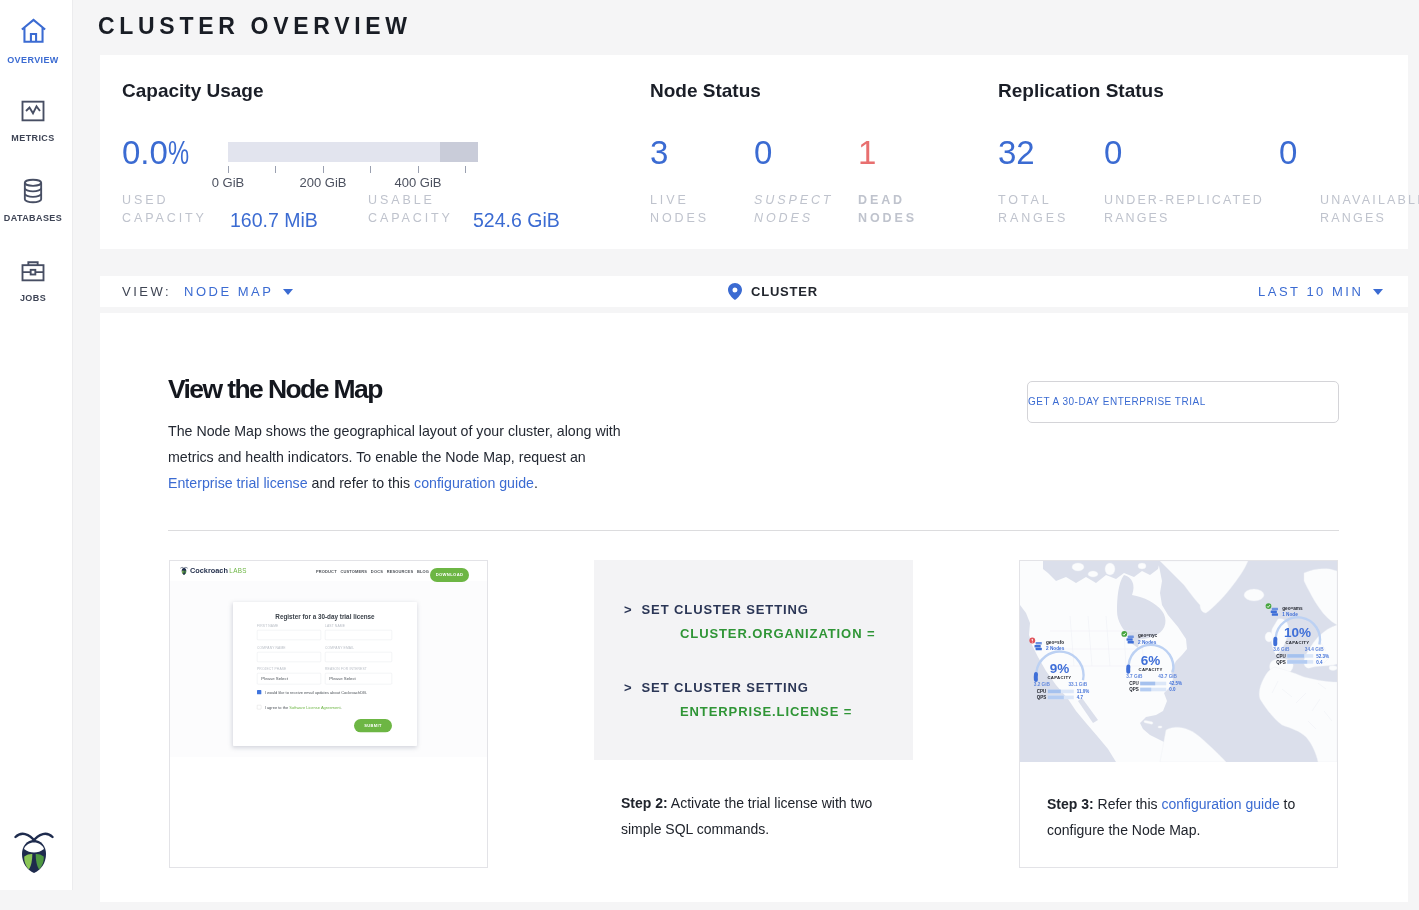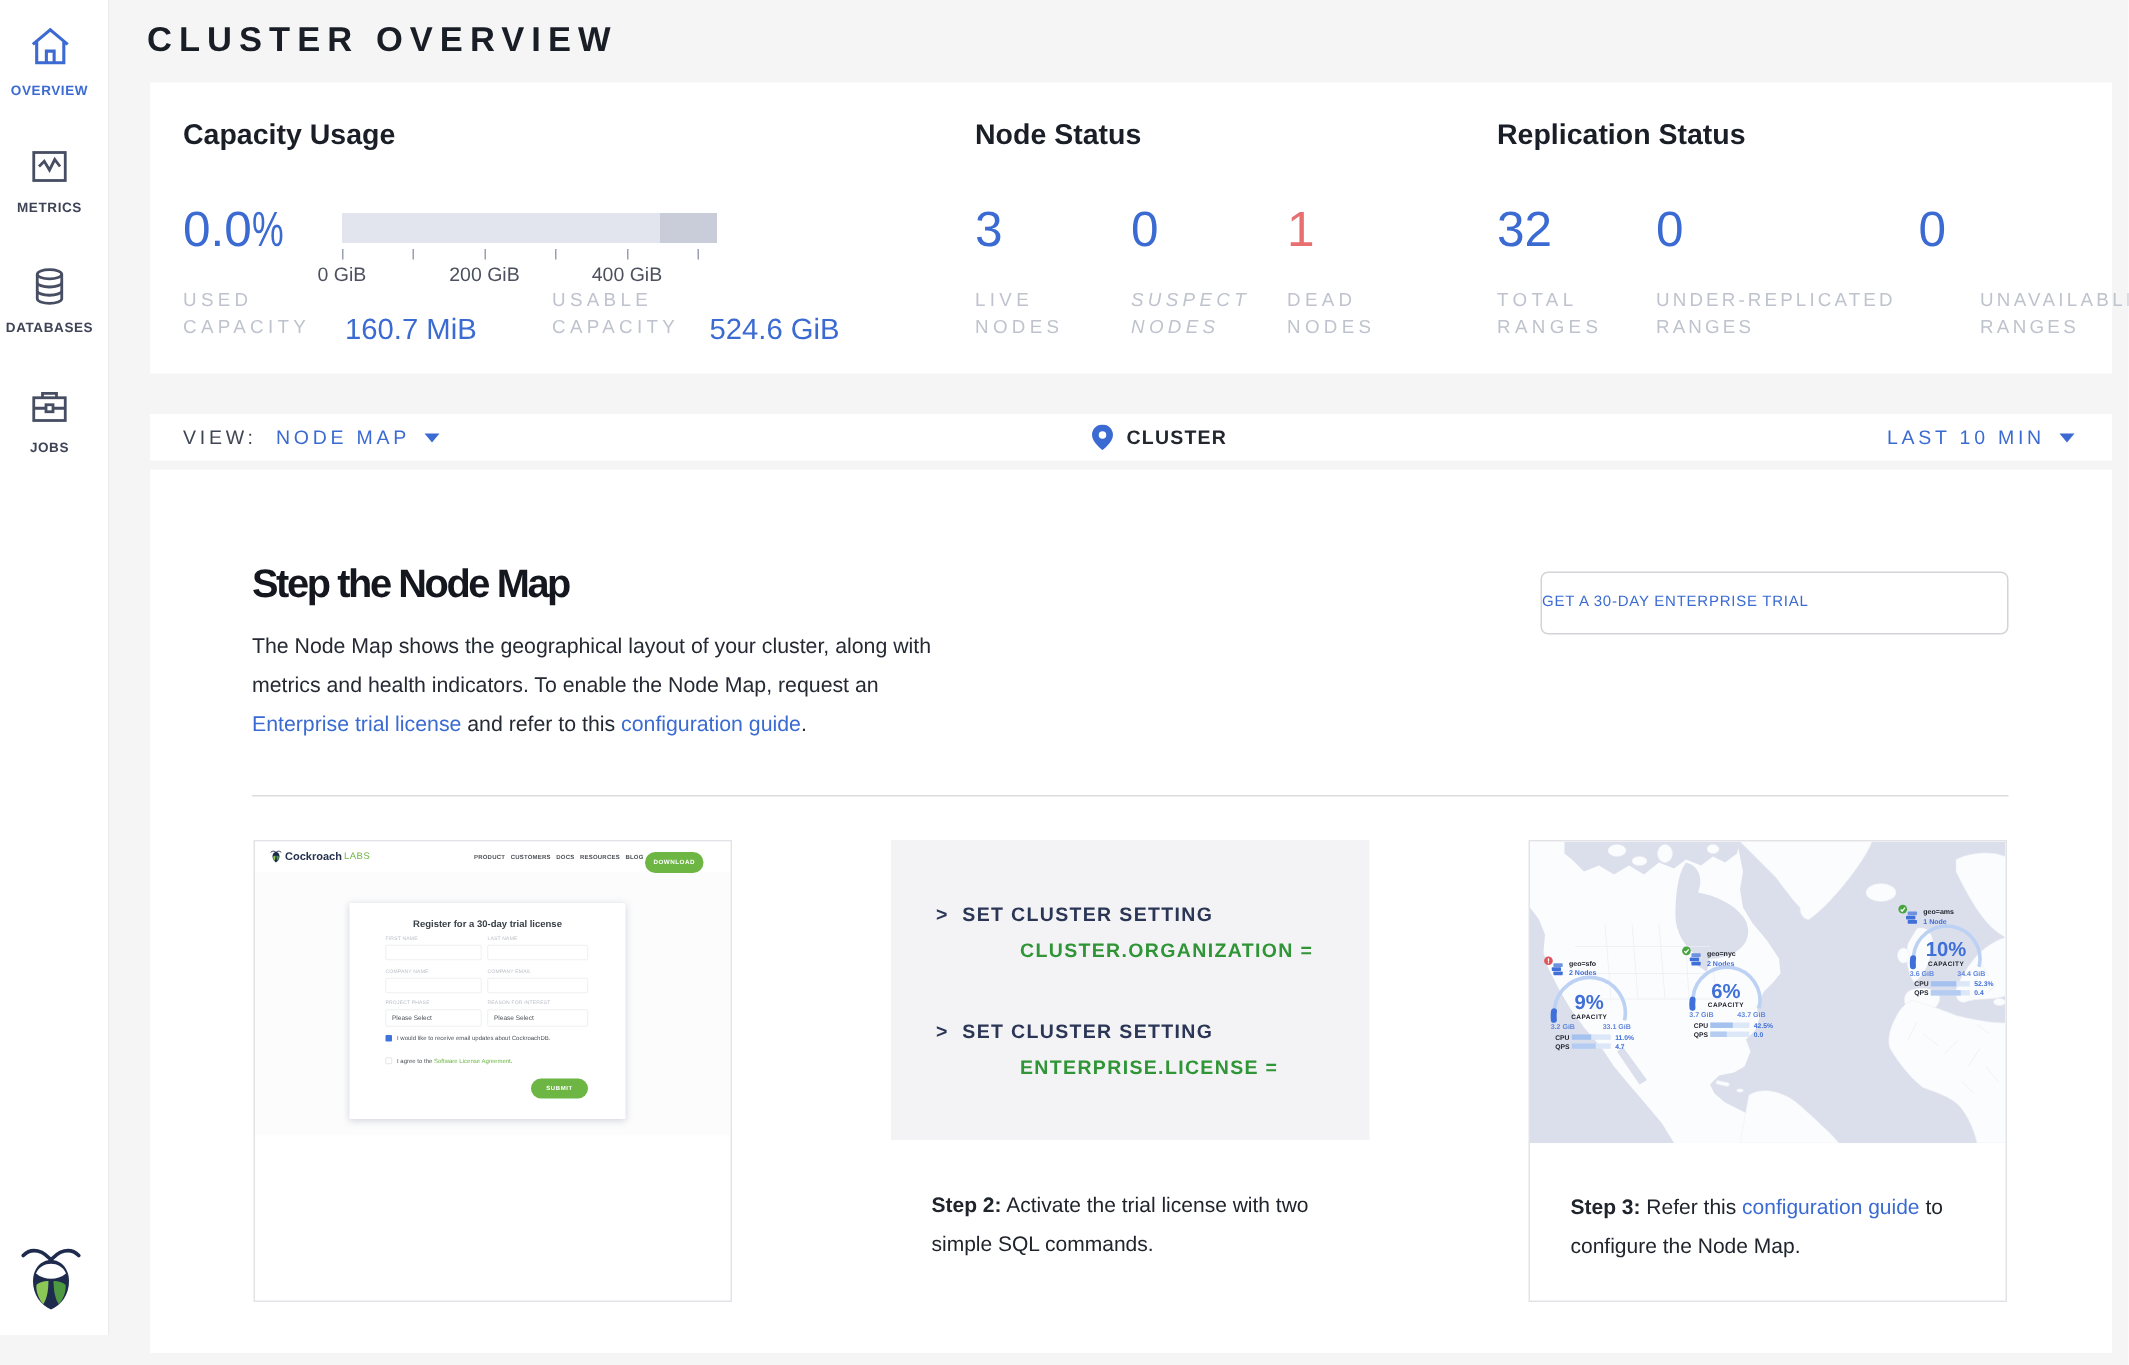--- a/index.html
+++ b/index.html
@@ -126,21 +126,21 @@
   <div class="stat-val" style="left:130px;">160.7 MiB</div>
   <div class="stat-label" style="left:268px;">USABLE<br>CAPACITY</div>
   <div class="stat-val" style="left:373px;">524.6 GiB</div>
 
   <div class="sec-title" style="left:550px;">Node Status</div>
   <div class="big-num" style="left:550px;">3</div>
   <div class="big-num" style="left:654px;">0</div>
   <div class="big-num red" style="left:758px;">1</div>
   <div class="stat-label" style="left:550px;">LIVE<br>NODES</div>
   <div class="stat-label" style="left:654px;font-style:italic;">SUSPECT<br>NODES</div>
-  <div class="stat-label" style="left:758px;">DEAD<br>NODES</div>
+  <div class="stat-label" style="left:758px;font-weight:bold;">DEAD<br>NODES</div>
 
   <div class="sec-title" style="left:898px;">Replication Status</div>
   <div class="big-num" style="left:898px;">32</div>
   <div class="big-num" style="left:1004px;">0</div>
   <div class="big-num" style="left:1179px;">0</div>
   <div class="stat-label" style="left:898px;">TOTAL<br>RANGES</div>
   <div class="stat-label" style="left:1004px; letter-spacing:2.1px;">UNDER-REPLICATED<br>RANGES</div>
   <div class="stat-label" style="left:1220px; letter-spacing:2.2px;">UNAVAILABLE<br>RANGES</div>
 </div>
 
@@ -148,21 +148,21 @@
   <span class="tb-text tb-gray" style="left:22px;">VIEW:</span>
   <span class="tb-text tb-blue" style="left:84px;">NODE MAP<span class="tri"></span></span>
   <svg class="abs" style="left:628px; top:7px;" width="14" height="17" viewBox="0 0 14 17">
     <path d="M7 0 C3.1 0 0 3.1 0 7 C0 12 7 17 7 17 C7 17 14 12 14 7 C14 3.1 10.9 0 7 0 Z M7 9.5 A2.5 2.5 0 1 1 7 4.5 A2.5 2.5 0 0 1 7 9.5 Z" fill="#3b6bd2"></path>
   </svg>
   <span class="tb-text tb-dark" style="left:651px;">CLUSTER</span>
   <span class="tb-text tb-blue" style="left:1158px;">LAST 10 MIN<span class="tri"></span></span>
 </div>
 
 <div class="panel" id="main-panel">
-  <div id="nm-head">Step the Node Map</div>
+  <div id="nm-head">View the Node Map</div>
   <div id="nm-para">The Node Map shows the geographical layout of your cluster, along with<br>metrics and health indicators. To enable the Node Map, request an<br><a class="lnk" href="#">Enterprise trial license</a> and refer to this <a class="lnk" href="#">configuration guide</a>.</div>
   <div id="trial-btn">GET A 30-DAY ENTERPRISE TRIAL</div>
   <div id="nm-hr"></div>
 </div>
 
 <div class="card bordered" id="card1">
   <div id="mini-shot" style="position:absolute;left:0;top:0;width:317px;height:196px;overflow:hidden;">
 <div style="width:951px;height:588px;transform:scale(0.33333);transform-origin:0 0;position:relative;background:#fcfcfd;font-family:'Liberation Sans',sans-serif;">
   <div style="position:absolute;left:0;top:0;width:951px;height:60px;background:#fff;"></div>
   <svg style="position:absolute;left:30px;top:13px;" width="24" height="32" viewBox="0 0 24 32">

